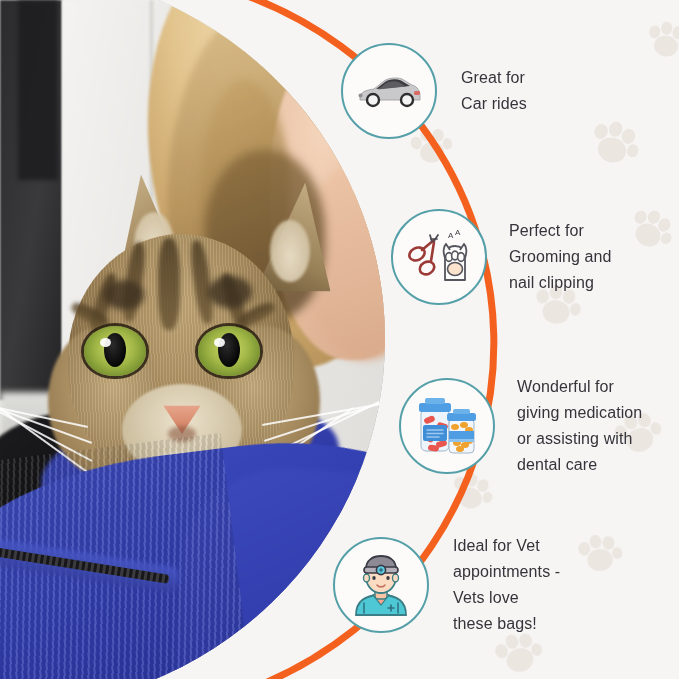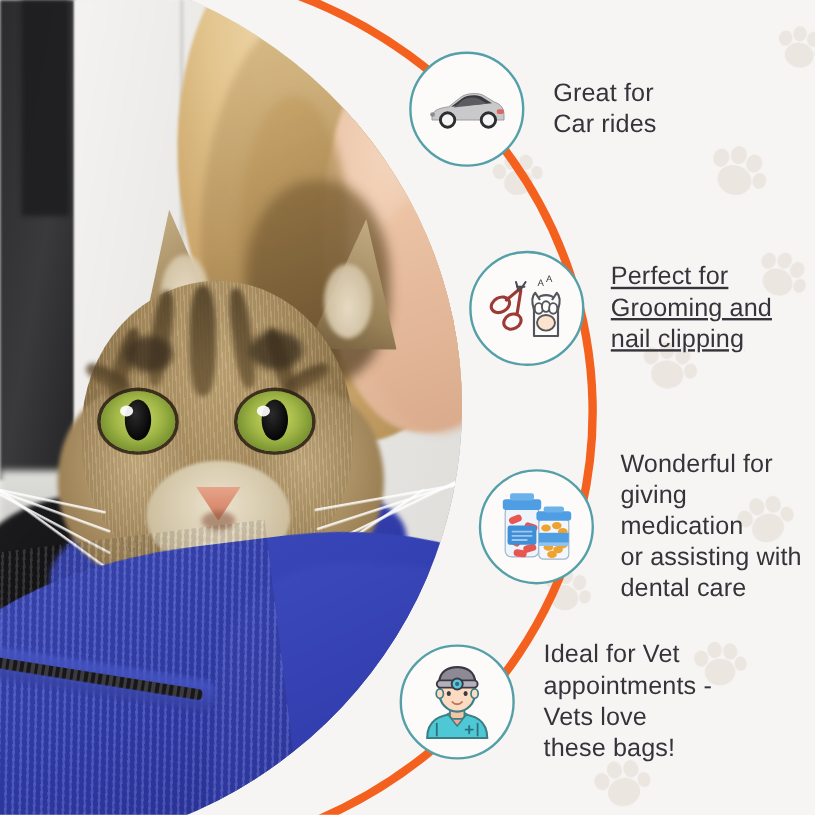--- a/index.html
+++ b/index.html
@@ -145,29 +145,29 @@
 
   
   .feature{position:absolute;display:flex;align-items:center;}
   .circle{
     width:96px;height:96px;border-radius:50%;
     border:2px solid #55a0a8;background:#fcfbfa;
     display:flex;align-items:center;justify-content:center;flex:0 0 auto;
     box-sizing:border-box;
   }
   .ftext{
-    margin-left:22px;color:#34343a;font-size:21px;line-height:26px;
+    margin-left:22px;color:#34343a;font-size:16px;line-height:26px;
     font-weight:500;letter-spacing:.1px;white-space:pre-line;
   }
   #f1{left:341px;top:43px;}
   #f2{left:391px;top:209px;}
   #f3{left:399px;top:374px;}
   #f4{left:333px;top:533px;}
   #f1 .ftext{margin-left:24px;}
-  #f2 .ftext{margin-left:22px;text-decoration:underline;}
+  #f2 .ftext{margin-left:22px;}
   #f3 .ftext{margin-left:22px;}
   #f4 .ftext{margin-left:24px;}
 </style>
 </head>
 <body>
 
 <div id="stage">
 
   <div id="panel">
     <svg id="pawbg" viewBox="0 0 679 679">

